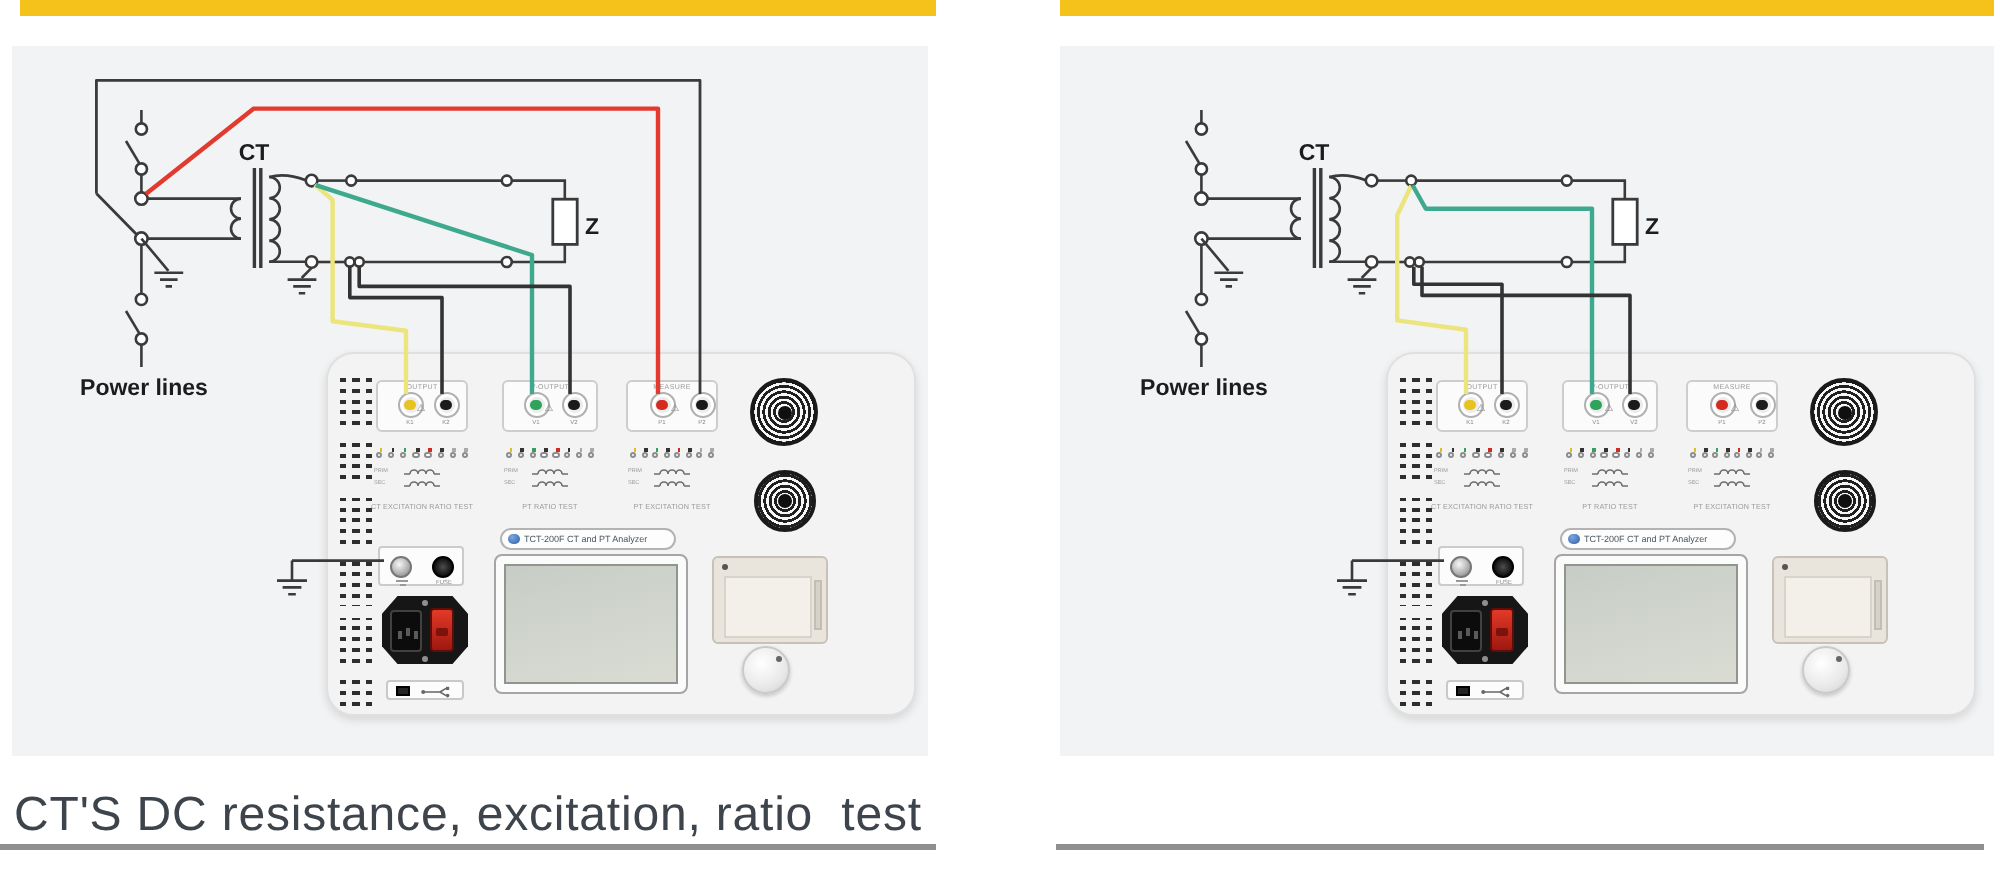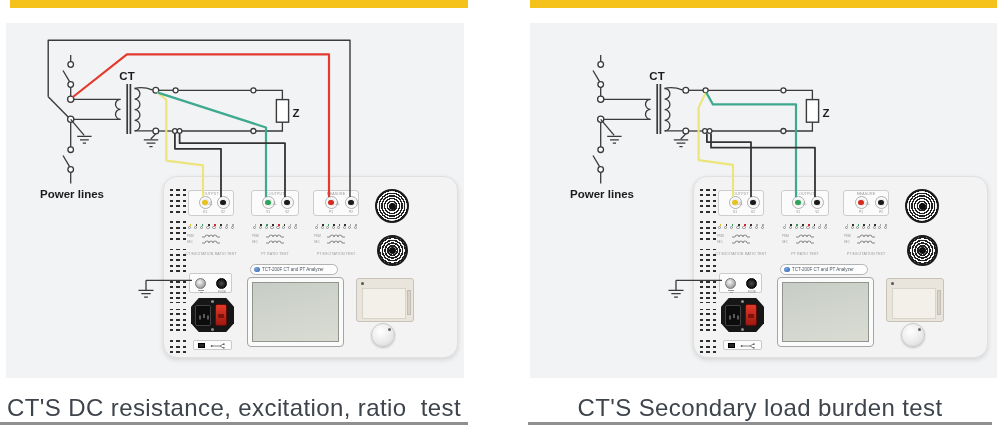--- a/index.html
+++ b/index.html
@@ -478,16 +478,15 @@
     <svg class="circuit" width="500" height="378" viewBox="0 0 500 378">
       <use href="#circuit-base" transform="translate(30,0)"></use>
       <g fill="none" stroke-linejoin="round" transform="translate(30,0)">
         <path d="M175.6,92.9 L168.6,107.6 V160.2 L203,164.9 V197" stroke="#ece47c" stroke-width="2.2"></path>
         <path d="M176.3,92.6 L182.9,104.4 H266 V197" stroke="#3fa98f" stroke-width="2.2"></path>
         <path d="M176.9,133.4 V142.1 H221 V197" stroke="#333" stroke-width="1.8"></path>
         <path d="M181,133.4 V147.7 H285 V197" stroke="#333" stroke-width="1.8"></path>
       </g>
     </svg>
 
-    <div class="caption">CT'S Secondary load burden test</div>
     <div class="underline"></div>
   </div>
 </div>
 
 </body></html>

